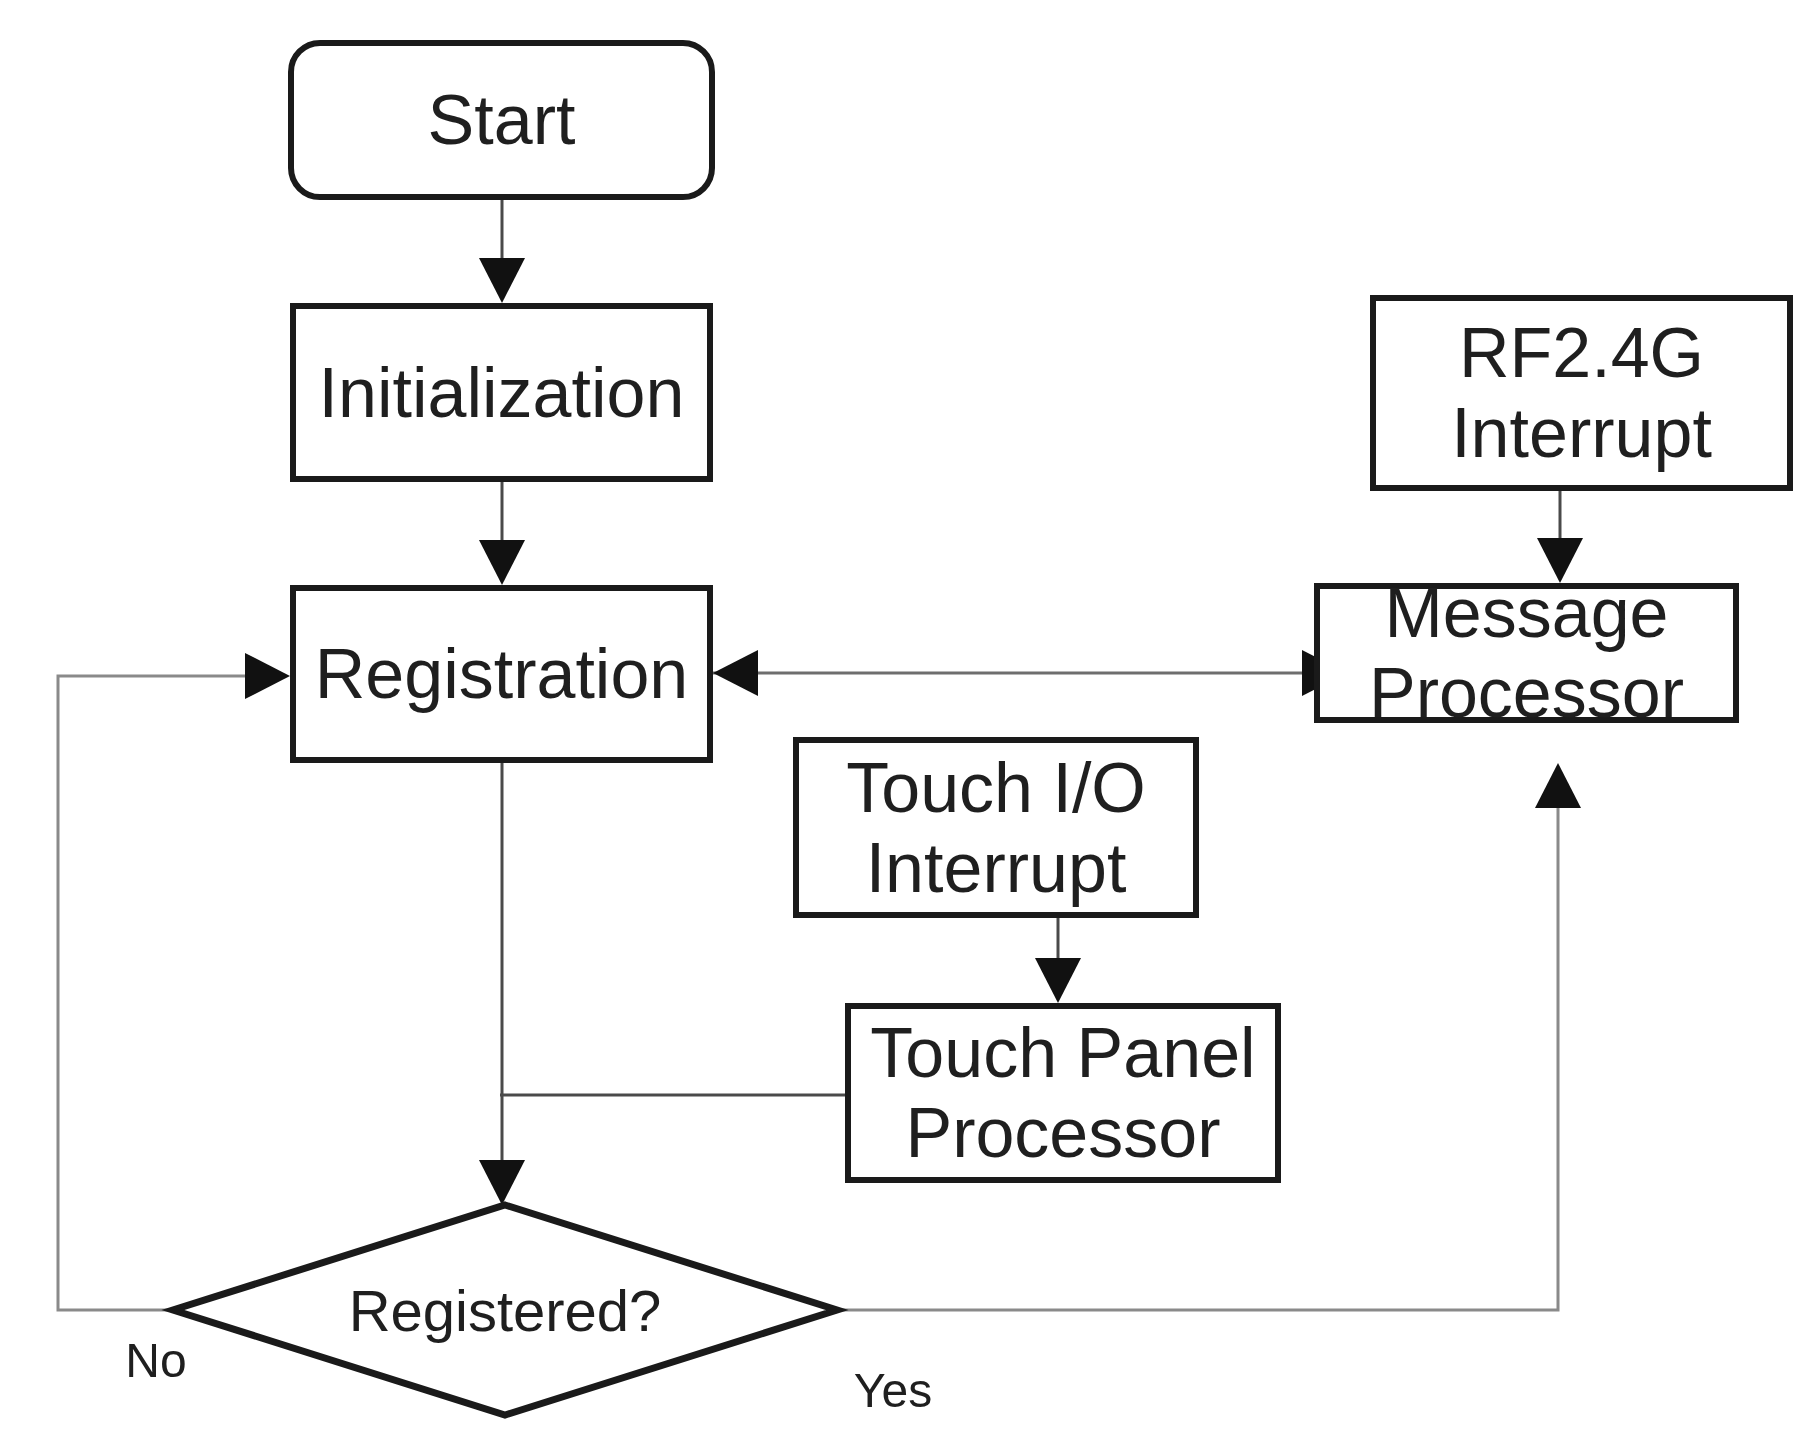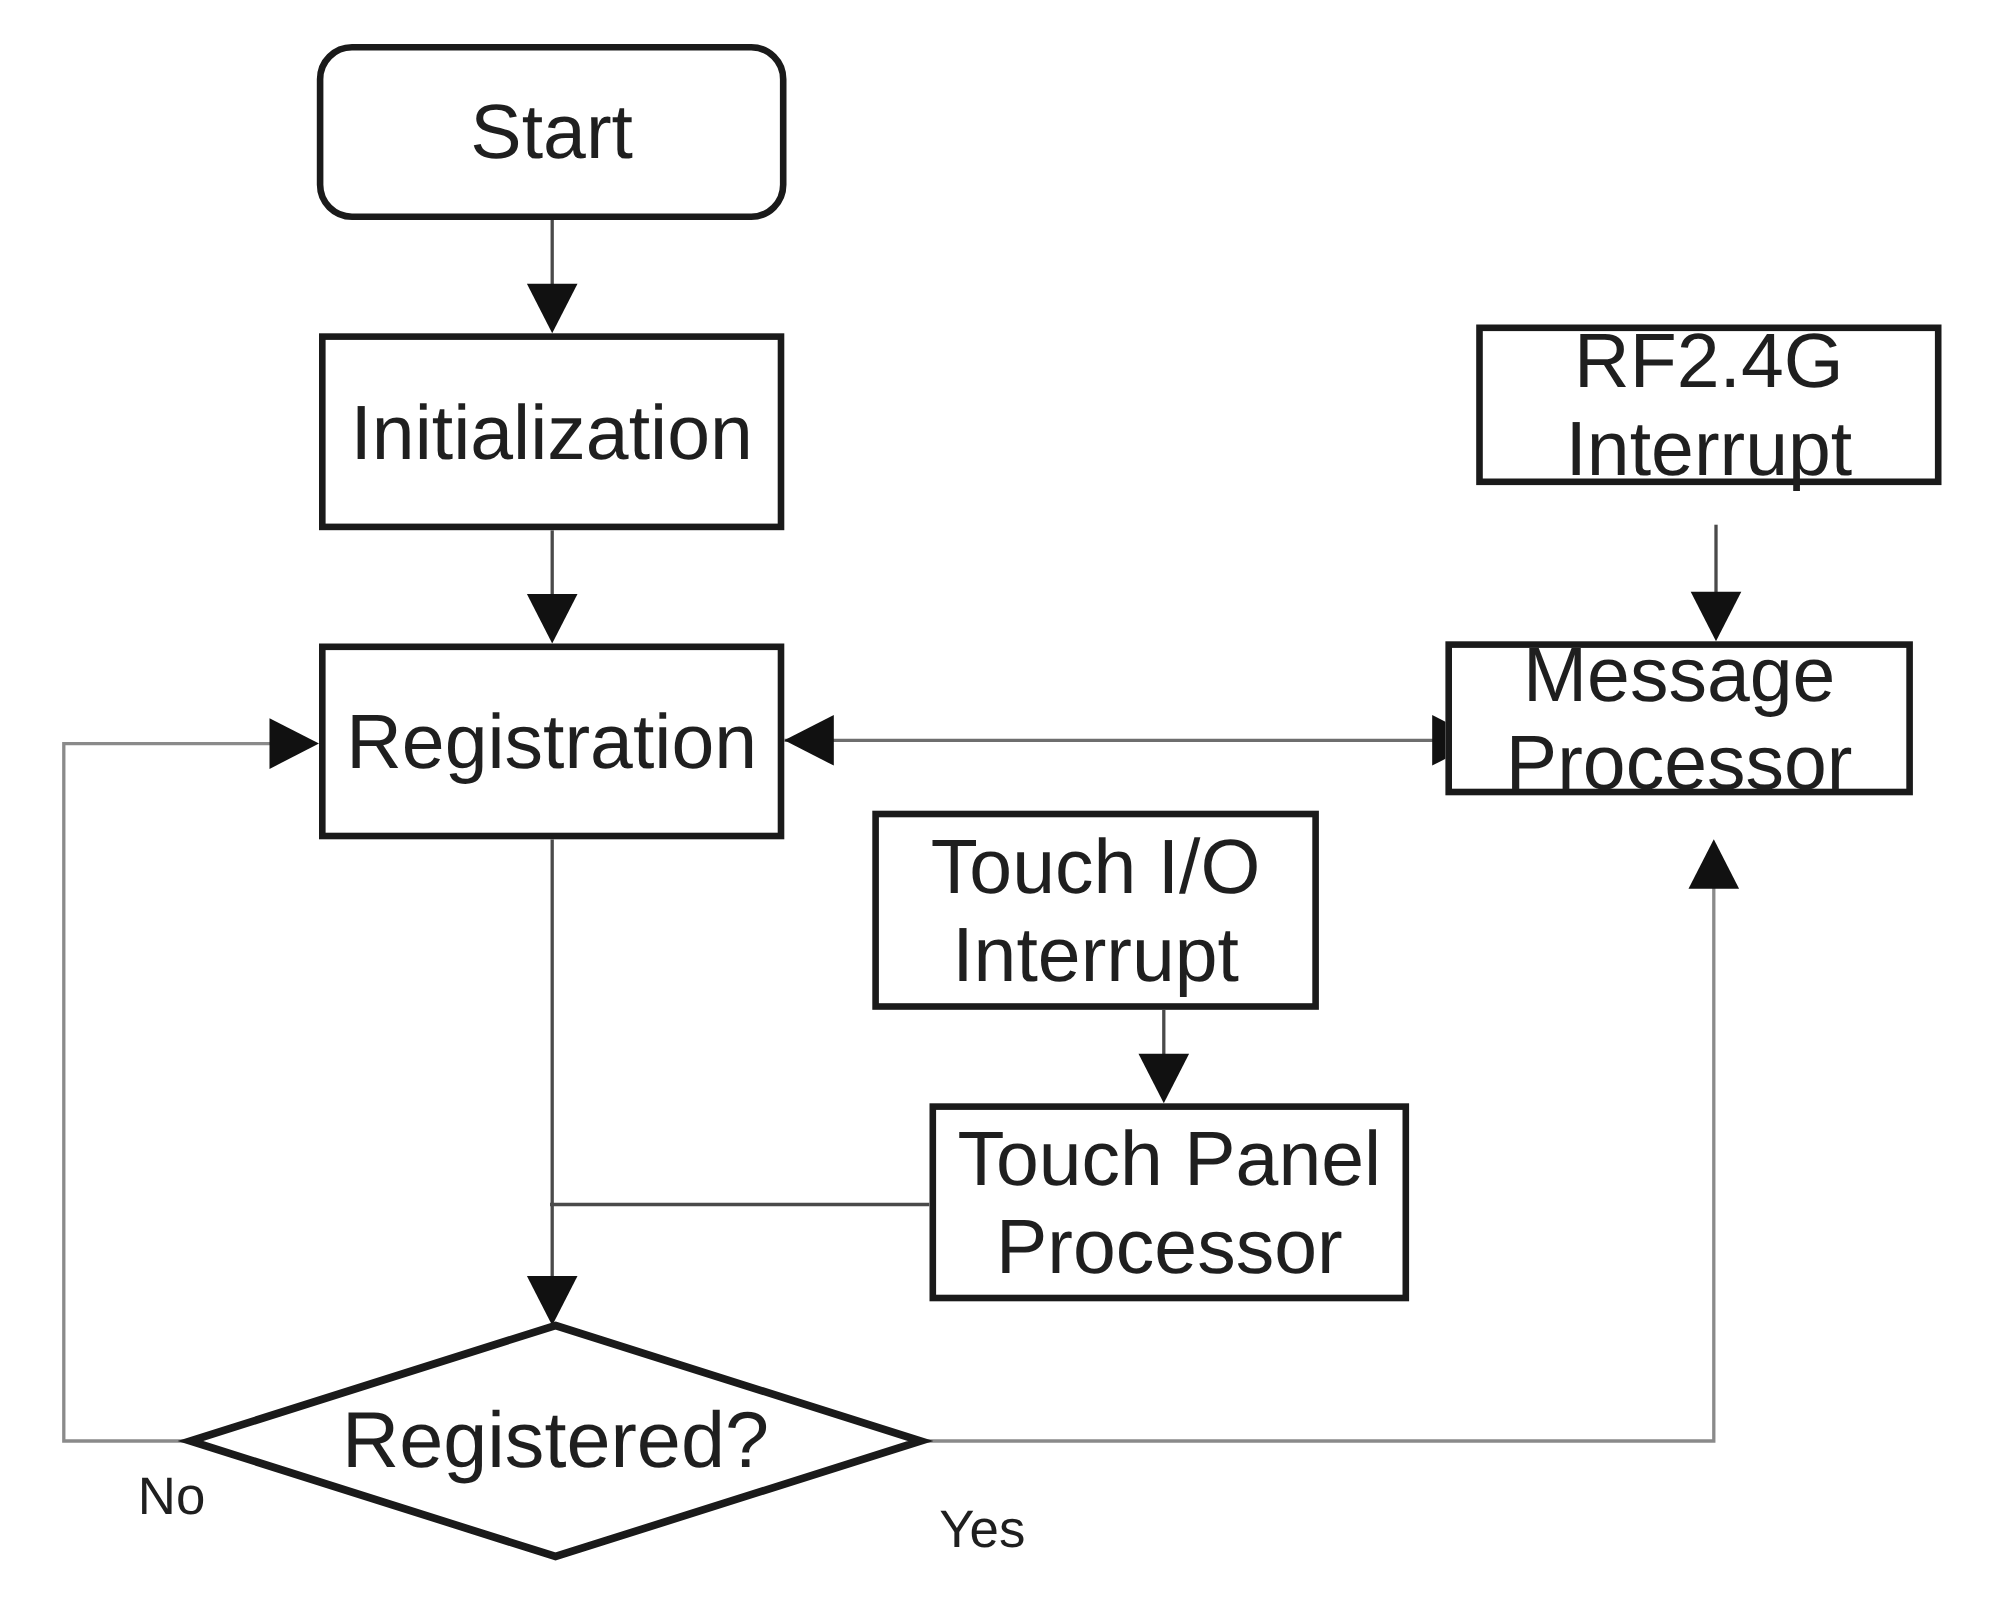--- a/index.html
+++ b/index.html
@@ -14,21 +14,21 @@
     align-items:center;justify-content:center;text-align:center;
     font-size:70px;line-height:80px;color:#1f1f1f;
   }
   .terminator{border-radius:32px;}
   .edge-label{
     position:absolute;display:flex;align-items:center;justify-content:center;
     font-size:48px;color:#1f1f1f;background:transparent;text-align:center;
   }
   .decision-label{
     position:absolute;display:flex;align-items:center;justify-content:center;
-    font-size:72px;color:#1f1f1f;
+    font-size:58px;color:#1f1f1f;
   }
 </style>
 </head>
 <body>
 
 <div id="canvas">
 
   <svg id="edges" width="1808" height="1452" viewBox="0 0 1808 1452">
 
     <g>
@@ -84,21 +84,21 @@
   </div>
 
   <div class="node" style="left:290px;top:303px;width:423px;height:179px">
     <span>Initialization</span>
   </div>
 
   <div class="node" style="left:290px;top:585px;width:423px;height:178px">
     <span>Registration</span>
   </div>
 
-  <div class="node" style="left:1342px;top:295px;width:423px;height:146px">
+  <div class="node" style="left:1370px;top:295px;width:423px;height:196px">
     <span>RF2.4G</span>
     <span>Interrupt</span>
   </div>
 
   <div class="node" style="left:1314px;top:583px;width:425px;height:140px">
     <span>Message</span>
     <span>Processor</span>
   </div>
 
   <div class="node" style="left:793px;top:737px;width:406px;height:181px">

